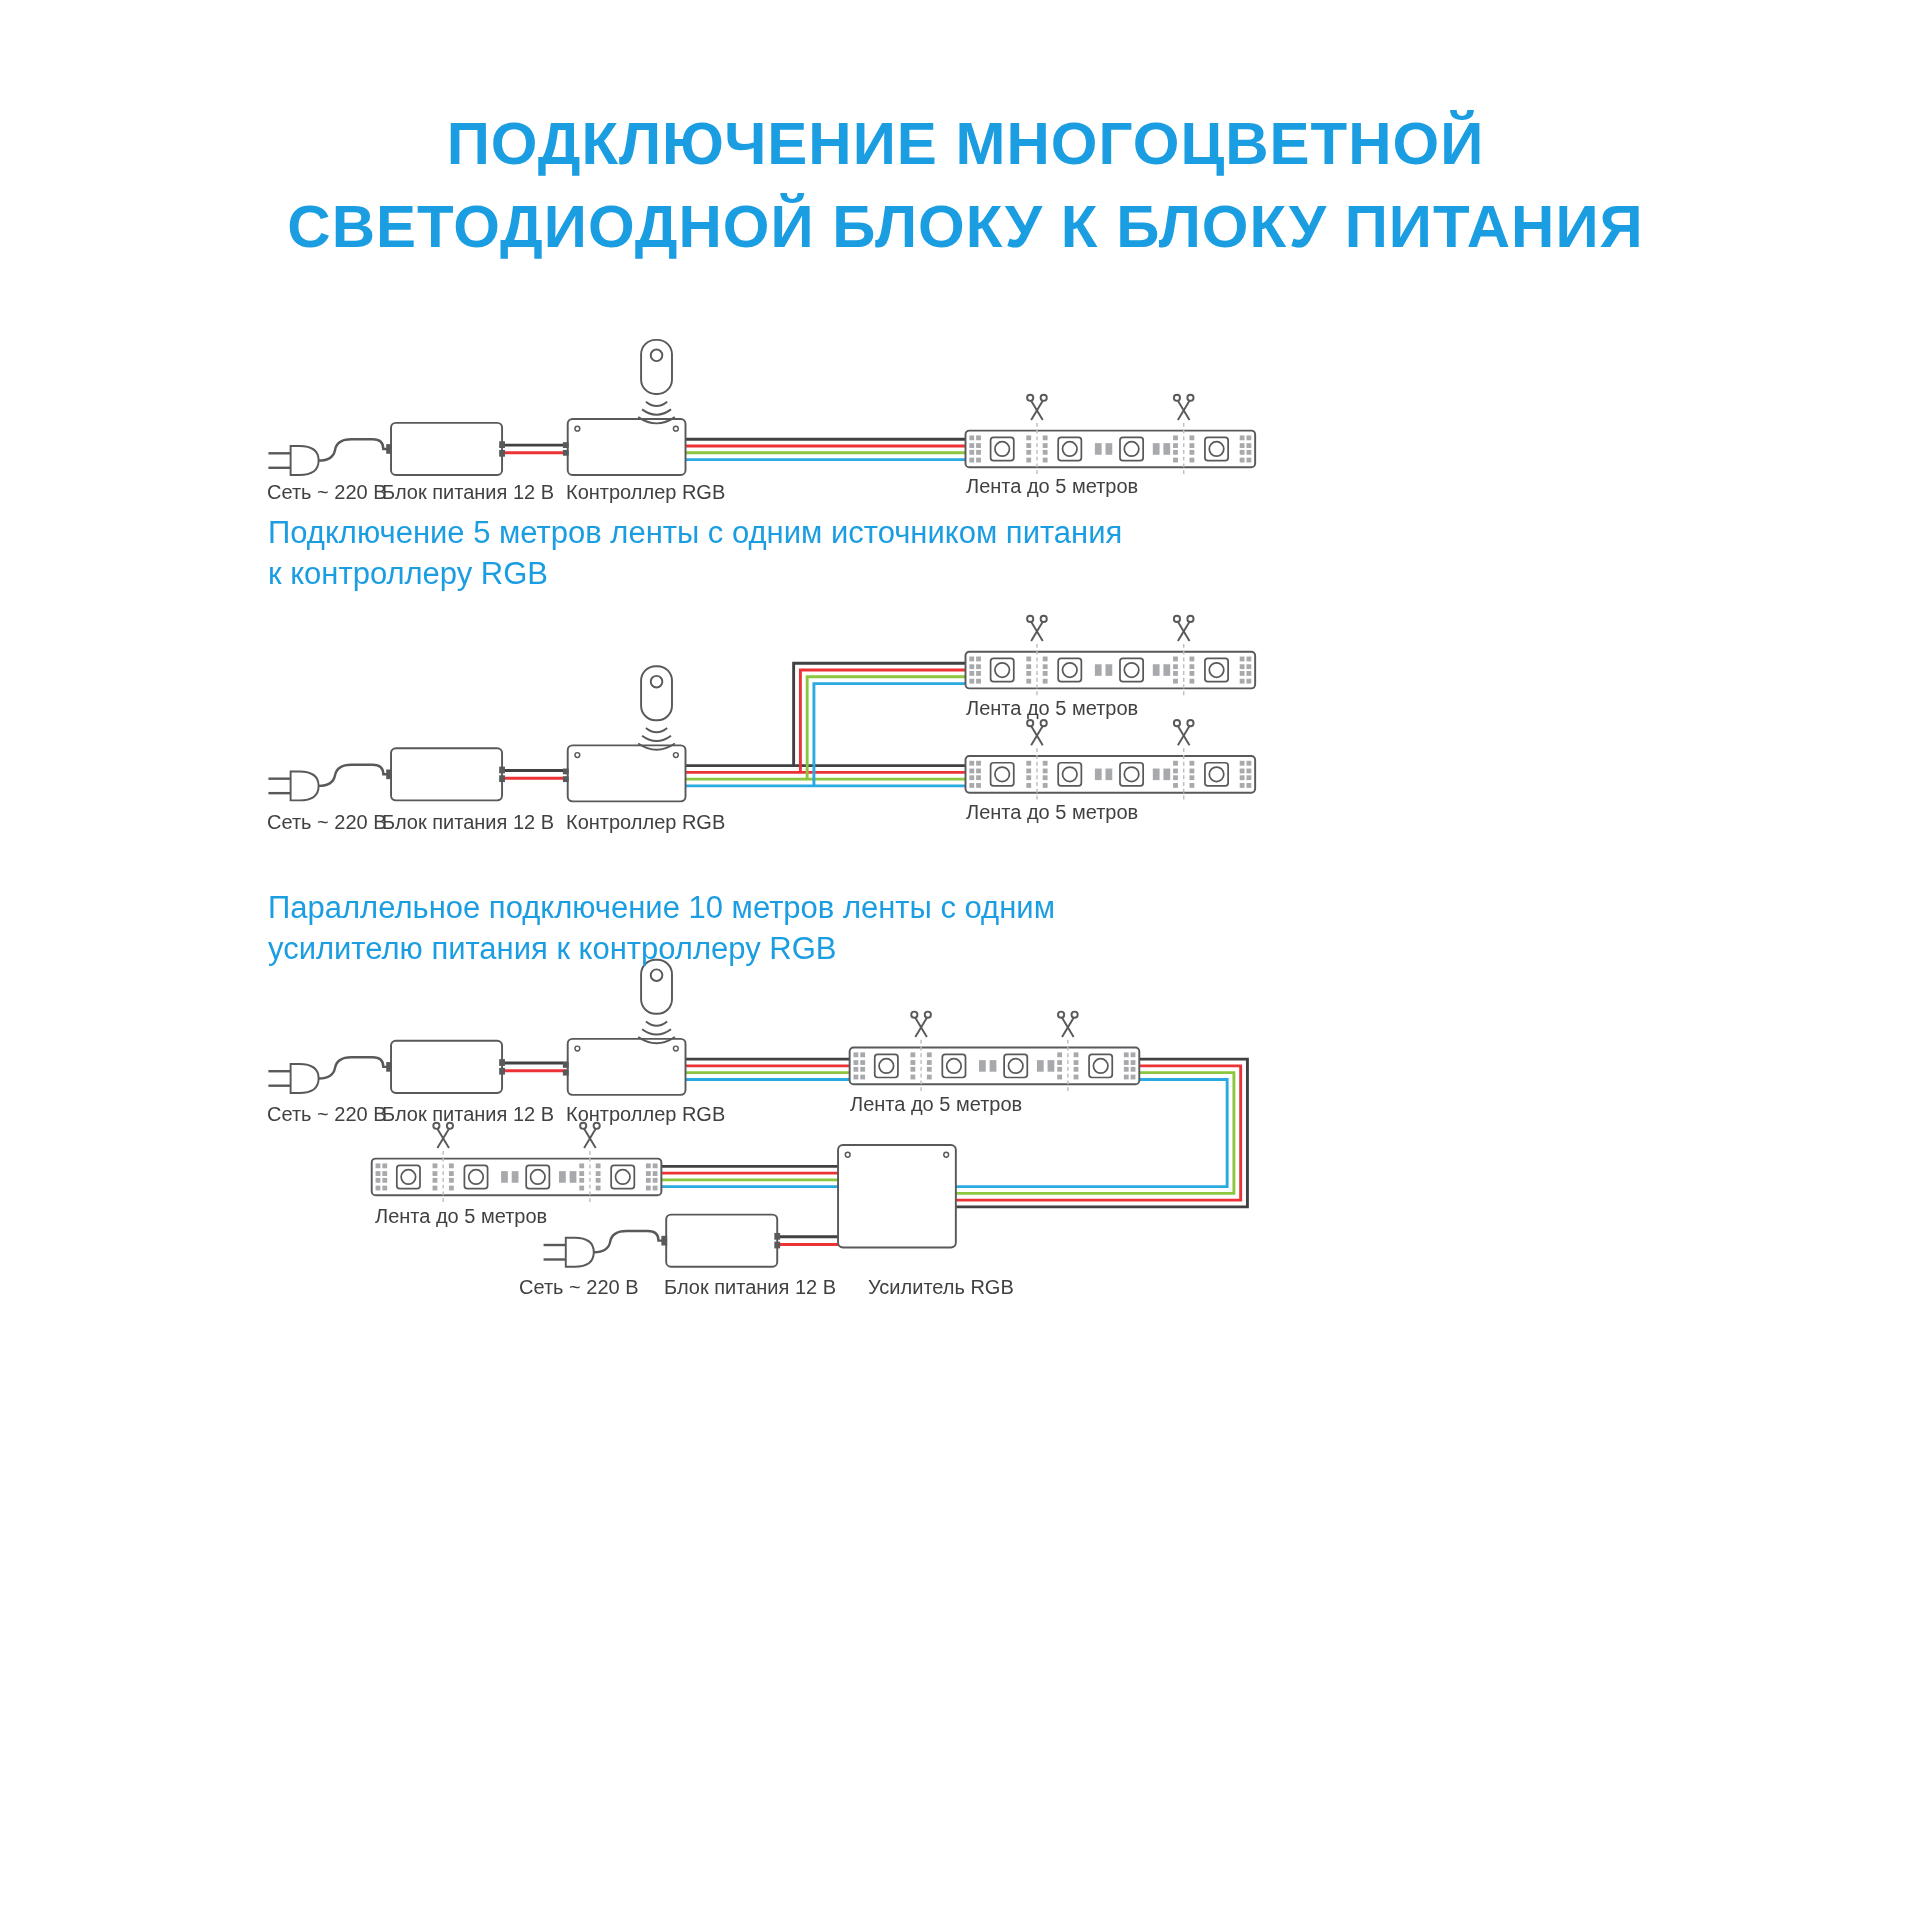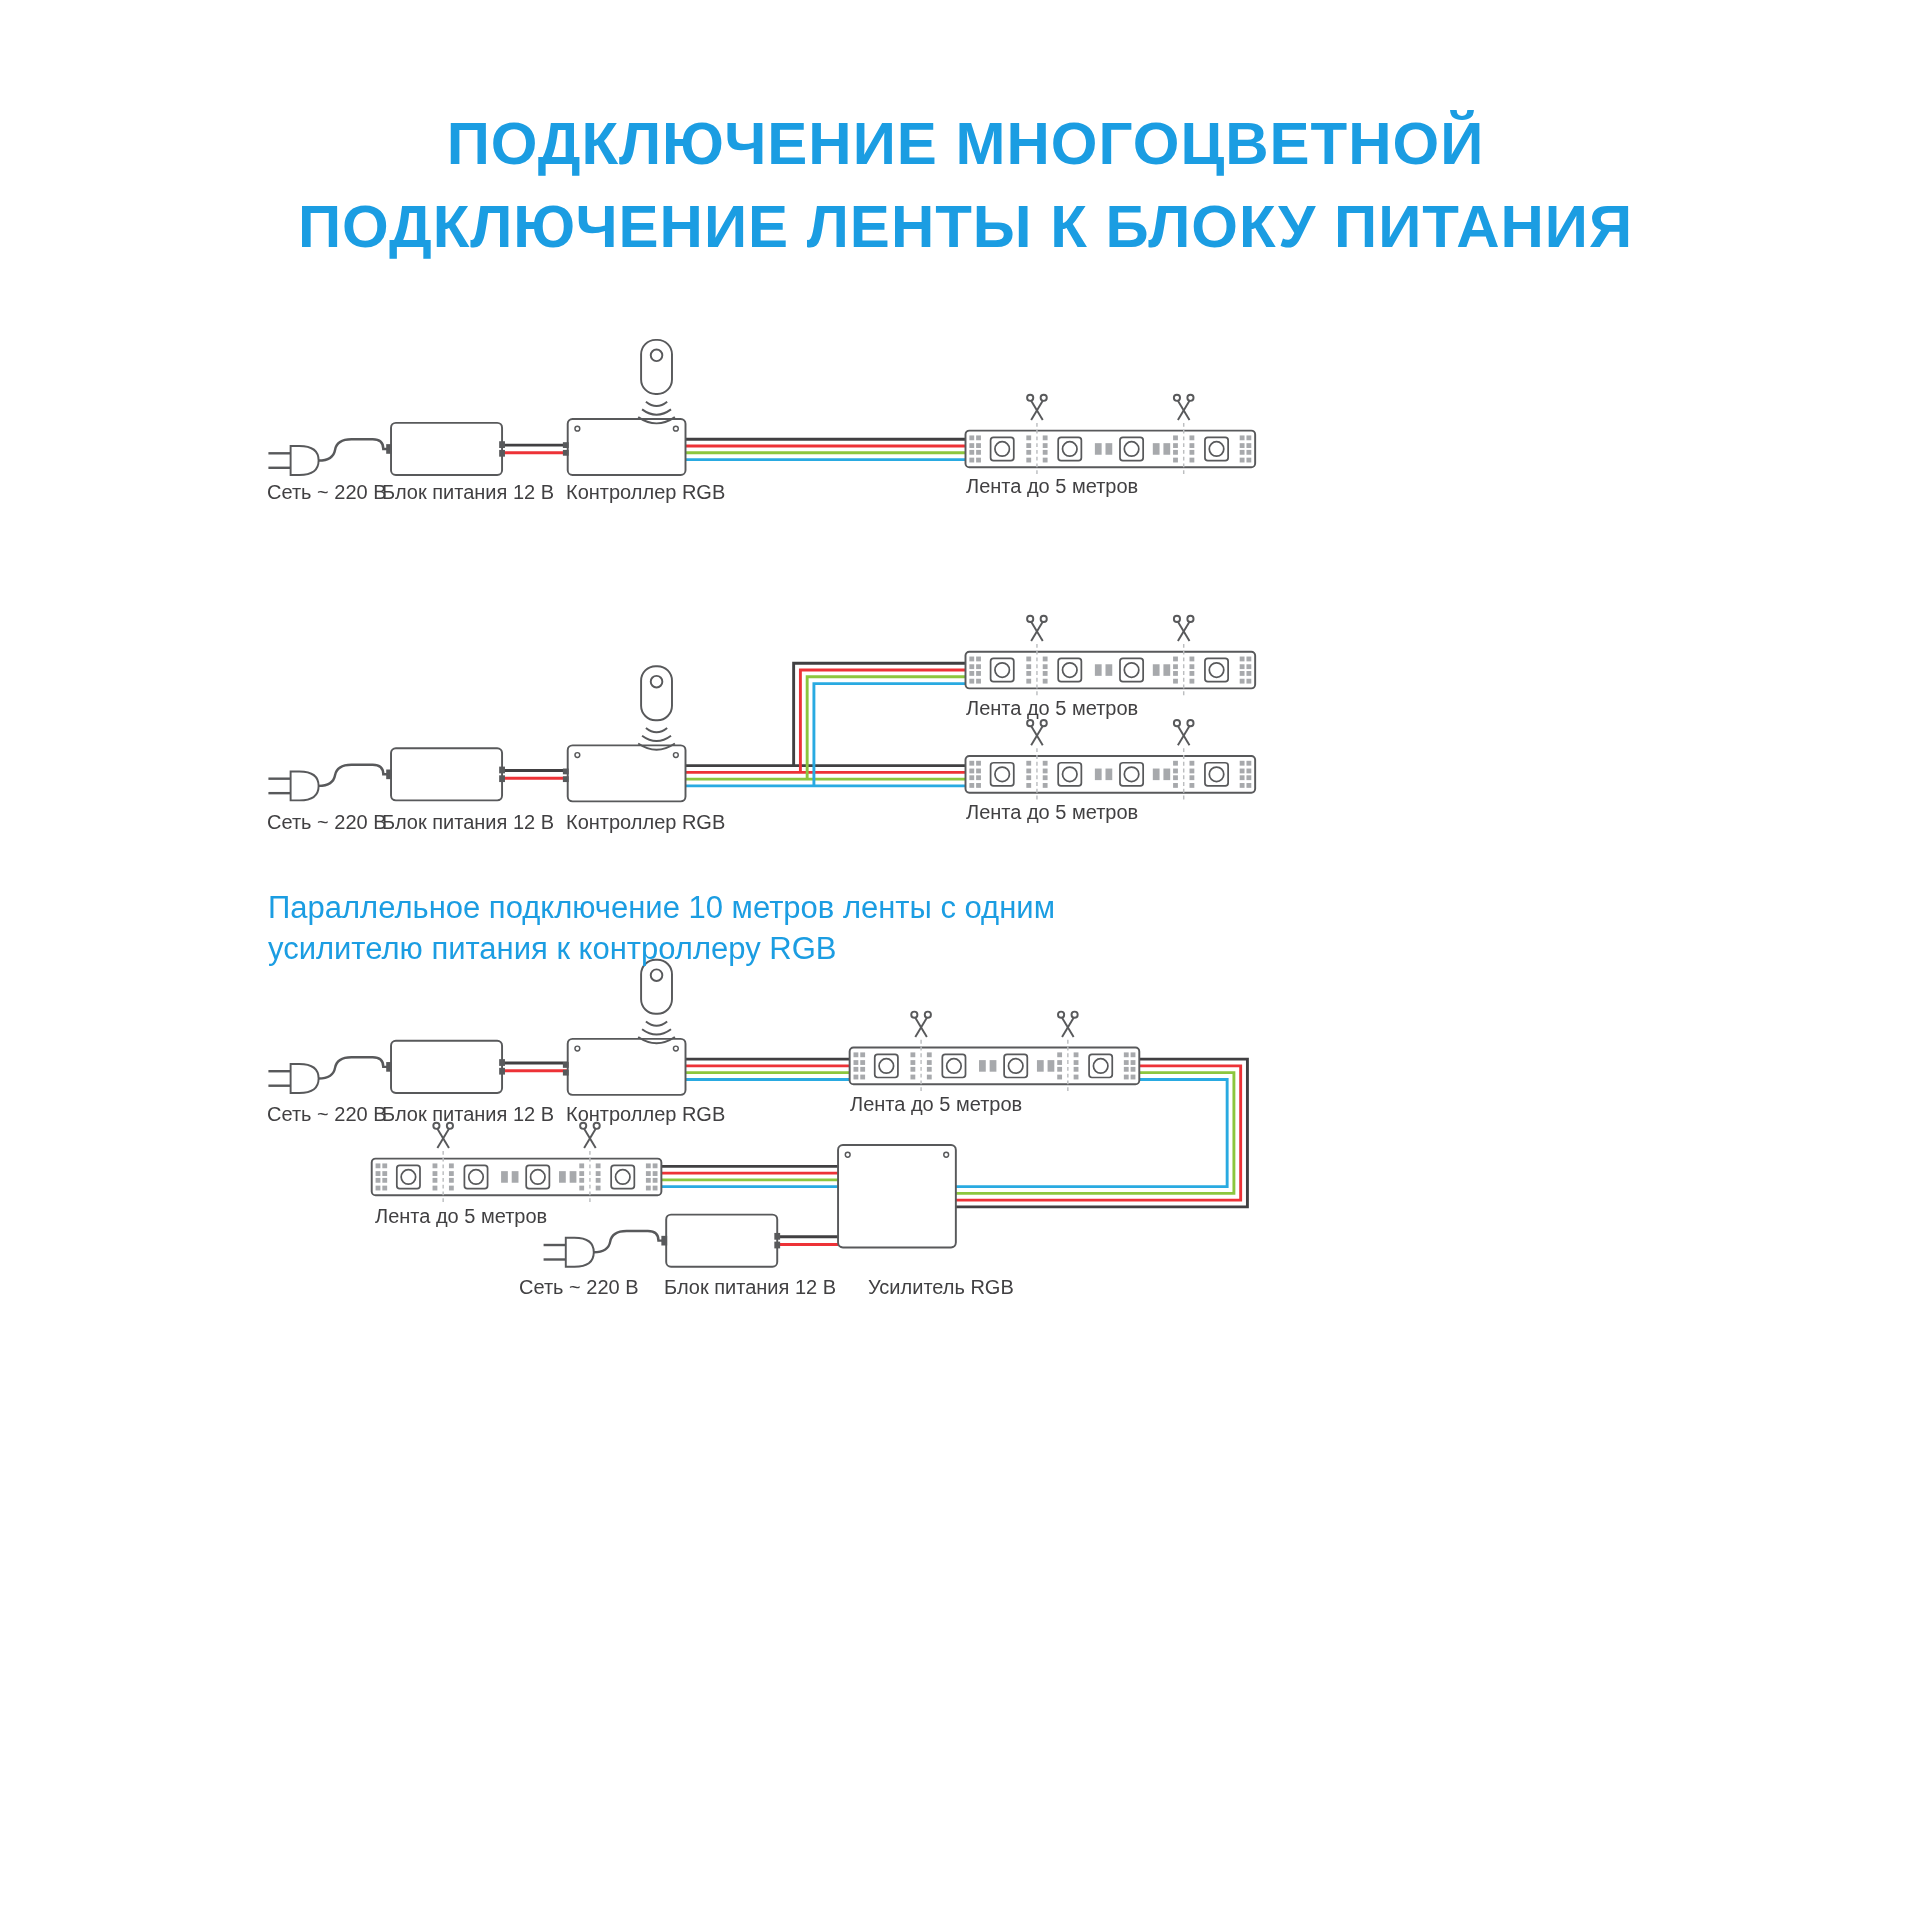--- a/index.html
+++ b/index.html
@@ -30,21 +30,21 @@
   .wb{stroke:var(--wire-blue);}
   .dash{stroke:#bcbec0;stroke-width:1.5;stroke-dasharray:4 3;fill:none;}
 </style>
 </head>
 <body>
 
 <div class="page">
 
   <div class="title">
     <div>ПОДКЛЮЧЕНИЕ МНОГОЦВЕТНОЙ</div>
-    <div>ПОДКЛЮЧЕНИЕ ЛЕНТЫ К БЛОКУ ПИТАНИЯ</div>
+    <div>СВЕТОДИОДНОЙ БЛОКУ К БЛОКУ ПИТАНИЯ</div>
   </div>
 
   <svg class="art" width="1931" height="1931" viewBox="0 0 2000 2000">
     <defs>
       <g id="scissors-sym">
         <line class="ol" style="stroke-width:2" x1="-6" y1="-9" x2="6" y2="11"></line>
         <line class="ol" style="stroke-width:2" x1="6" y1="-9" x2="-6" y2="11"></line>
         <circle class="ol" style="stroke-width:2" cx="-7" cy="-12" r="3.2"></circle>
         <circle class="ol" style="stroke-width:2" cx="7" cy="-12" r="3.2"></circle>
       </g>
@@ -203,19 +203,23 @@
 
   <div class="lbl" style="left:850px;top:1093px">Лента до 5 метров</div>
   <div class="lbl" style="left:267px;top:1103px">Сеть ~ 220 В</div>
   <div class="lbl" style="left:382px;top:1103px">Блок питания 12 В</div>
   <div class="lbl" style="left:566px;top:1103px">Контроллер RGB</div>
   <div class="lbl" style="left:375px;top:1205px">Лента до 5 метров</div>
   <div class="lbl" style="left:519px;top:1276px">Сеть ~ 220 В</div>
   <div class="lbl" style="left:664px;top:1276px">Блок питания 12 В</div>
   <div class="lbl" style="left:868px;top:1276px">Усилитель RGB</div>
 
+  <div class="caption" style="left:268px;top:512px">
+    <div>Подключение 5 метров ленты с одним источником питания</div>
+    <div>к контроллеру RGB</div>
+  </div>
   <div class="caption" style="left:268px;top:887px">
     <div>Параллельное подключение 10 метров ленты с одним</div>
     <div>усилителю питания к контроллеру RGB</div>
   </div>
 
 </div>
 
 
 </body></html>

